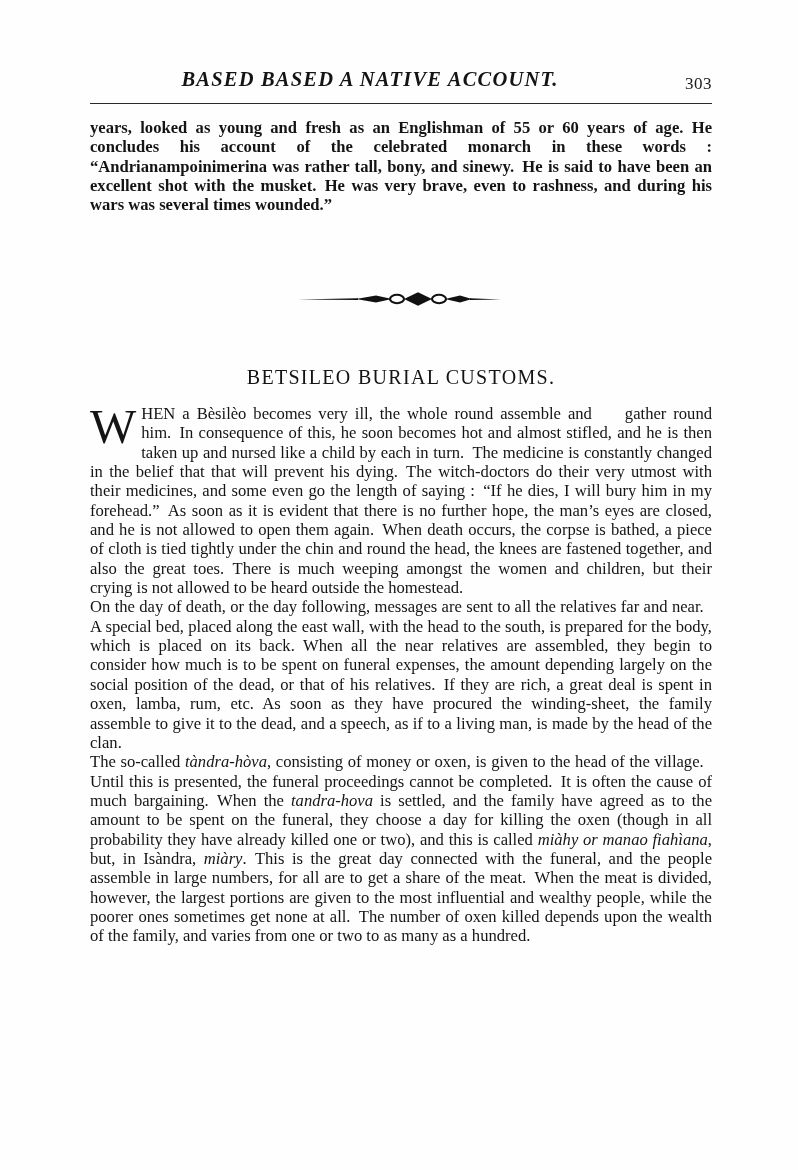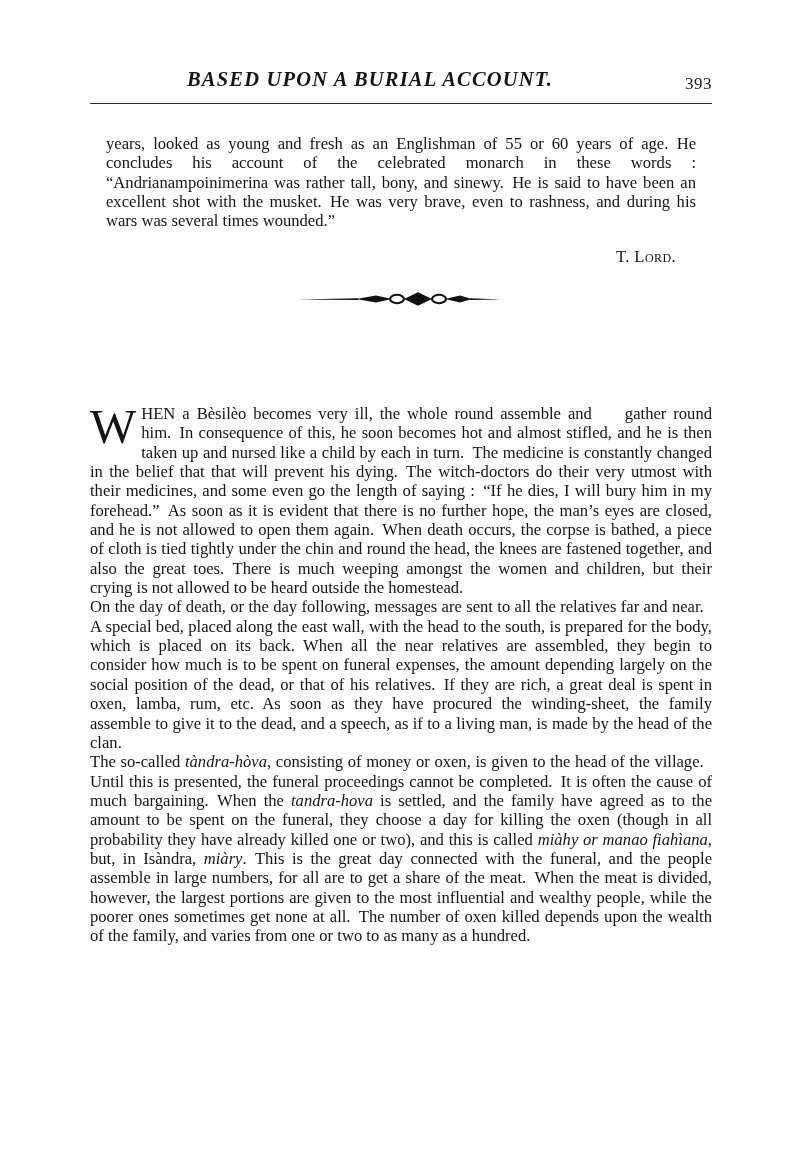--- a/index.html
+++ b/index.html
@@ -61,22 +61,23 @@
     position: absolute;
     left: 90px;
     top: 118px;
     width: 622px;
     font-size: 16.6px;
     line-height: 19.35px;
     text-align: justify;
     text-justify: inter-word;
   }
   .textblock p {
-    margin: 16px;
+    margin: 0;
     text-indent: 0;
+    font-weight: bold;
   }
   p.indent {
     text-indent: 18px;
   }
   .signature {
     margin-top: 18px;
     text-align: right;
     padding-right: 20px;
     letter-spacing: 0.4px;
   }
@@ -136,42 +137,42 @@
   }
   em {
   }
 </style>
 </head>
 <body>
 
 <div class="page">
 
   <div class="runhead">
-    <div class="runhead-title">BASED UPON A BURIAL ACCOUNT.</div>
-    <div class="runhead-folio">393</div>
+    <div class="runhead-title">BASED BASED A NATIVE ACCOUNT.</div>
+    <div class="runhead-folio">303</div>
   </div>
   <div class="head-rule"></div>
 
   <div class="textblock">
     <p>years, looked as young and fresh as an Englishman of 55 or 60 years of age. He concludes his account of the celebrated monarch in these words : “Andrianampoinimerina was rather tall, bony, and sinewy. He is said to have been an excellent shot with the musket. He was very brave, even to rashness, and during his wars was several times wounded.”</p>
-    <p class="signature smallcaps">T. Lord.</p>
   </div>
 
   <div class="ornament-wrap">
     <svg width="210" height="20" viewBox="0 0 210 20">
       <path d="M2 10.6 L62 9.2 L62 10.9 Z" fill="#111"></path>
       <path d="M60 10 L80 6.6 L96 10 L80 13.4 Z" fill="#111"></path>
       <ellipse cx="101" cy="10" rx="7" ry="4.2" fill="none" stroke="#111" stroke-width="2.1"></ellipse>
       <path d="M108 10 L122 3.2 L136 10 L122 16.8 Z" fill="#111"></path>
       <ellipse cx="143" cy="10" rx="7" ry="4.2" fill="none" stroke="#111" stroke-width="2.1"></ellipse>
       <path d="M149 10 L164 6.6 L176 10 L164 13.4 Z" fill="#111"></path>
       <path d="M174 9.2 L205 10.6 L174 10.9 Z" fill="#111"></path>
     </svg>
   </div>
 
+  <div class="section-title">BETSILEO BURIAL CUSTOMS.</div>
 
   <div class="section-body">
     <p>
       <span class="dropcap">W</span><span>HEN a Bèsilèo becomes very ill, the whole round assemble and</span>
       <span class="lead-indent"></span><span>gather round him. In consequence of this, he soon becomes hot</span>
       <span>and almost stifled, and he is then taken up and nursed like a child by each in turn. The medicine is constantly changed in the belief that that will prevent his dying. The witch-doctors do their very utmost with their medicines, and some even go the length of saying : “If he dies, I will bury him in my forehead.” As soon as it is evident that there is no further hope, the man’s eyes are closed, and he is not allowed to open them again. When death occurs, the corpse is bathed, a piece of cloth is tied tightly under the chin and round the head, the knees are fastened together, and also the great toes. There is much weeping amongst the women and children, but their crying is not allowed to be heard outside the homestead.</span>
     </p>
     <p class="indent"><span>On the day of death, or the day following, messages are sent to all the relatives far and near. A special bed, placed along the east wall, with the head to the south, is prepared for the body, which is placed on its back. When all the near relatives are assembled, they begin to consider how much is to be spent on funeral expenses, the amount depending largely on the social position of the dead, or that of his relatives. If they are rich, a great deal is spent in oxen, lamba, rum, etc. As soon as they have procured the winding-sheet, the family assemble to give it to the dead, and a speech, as if to a living man, is made by the head of the clan.</span></p>
     <p class="indent"><span>The so-called </span><em>tàndra-hòva</em><span>, consisting of money or oxen, is given to the head of the village. Until this is presented, the funeral proceedings cannot be completed. It is often the cause of much bargaining. When the </span><em>tandra-hova</em><span> is settled, and the family have agreed as to the amount to be spent on the funeral, they choose a day for killing the oxen (though in all probability they have already killed one or two), and this is called </span><em>miàhy or manao fiahìana</em><span>, but, in Isàndra, </span><em>miàry</em><span>. This is the great day connected with the funeral, and the people assemble in large numbers, for all are to get a share of the meat. When the meat is divided, however, the largest portions are given to the most influential and wealthy people, while the poorer ones sometimes get none at all. The number of oxen killed depends upon the wealth of the family, and varies from one or two to as many as a hundred.</span></p>
   </div>

